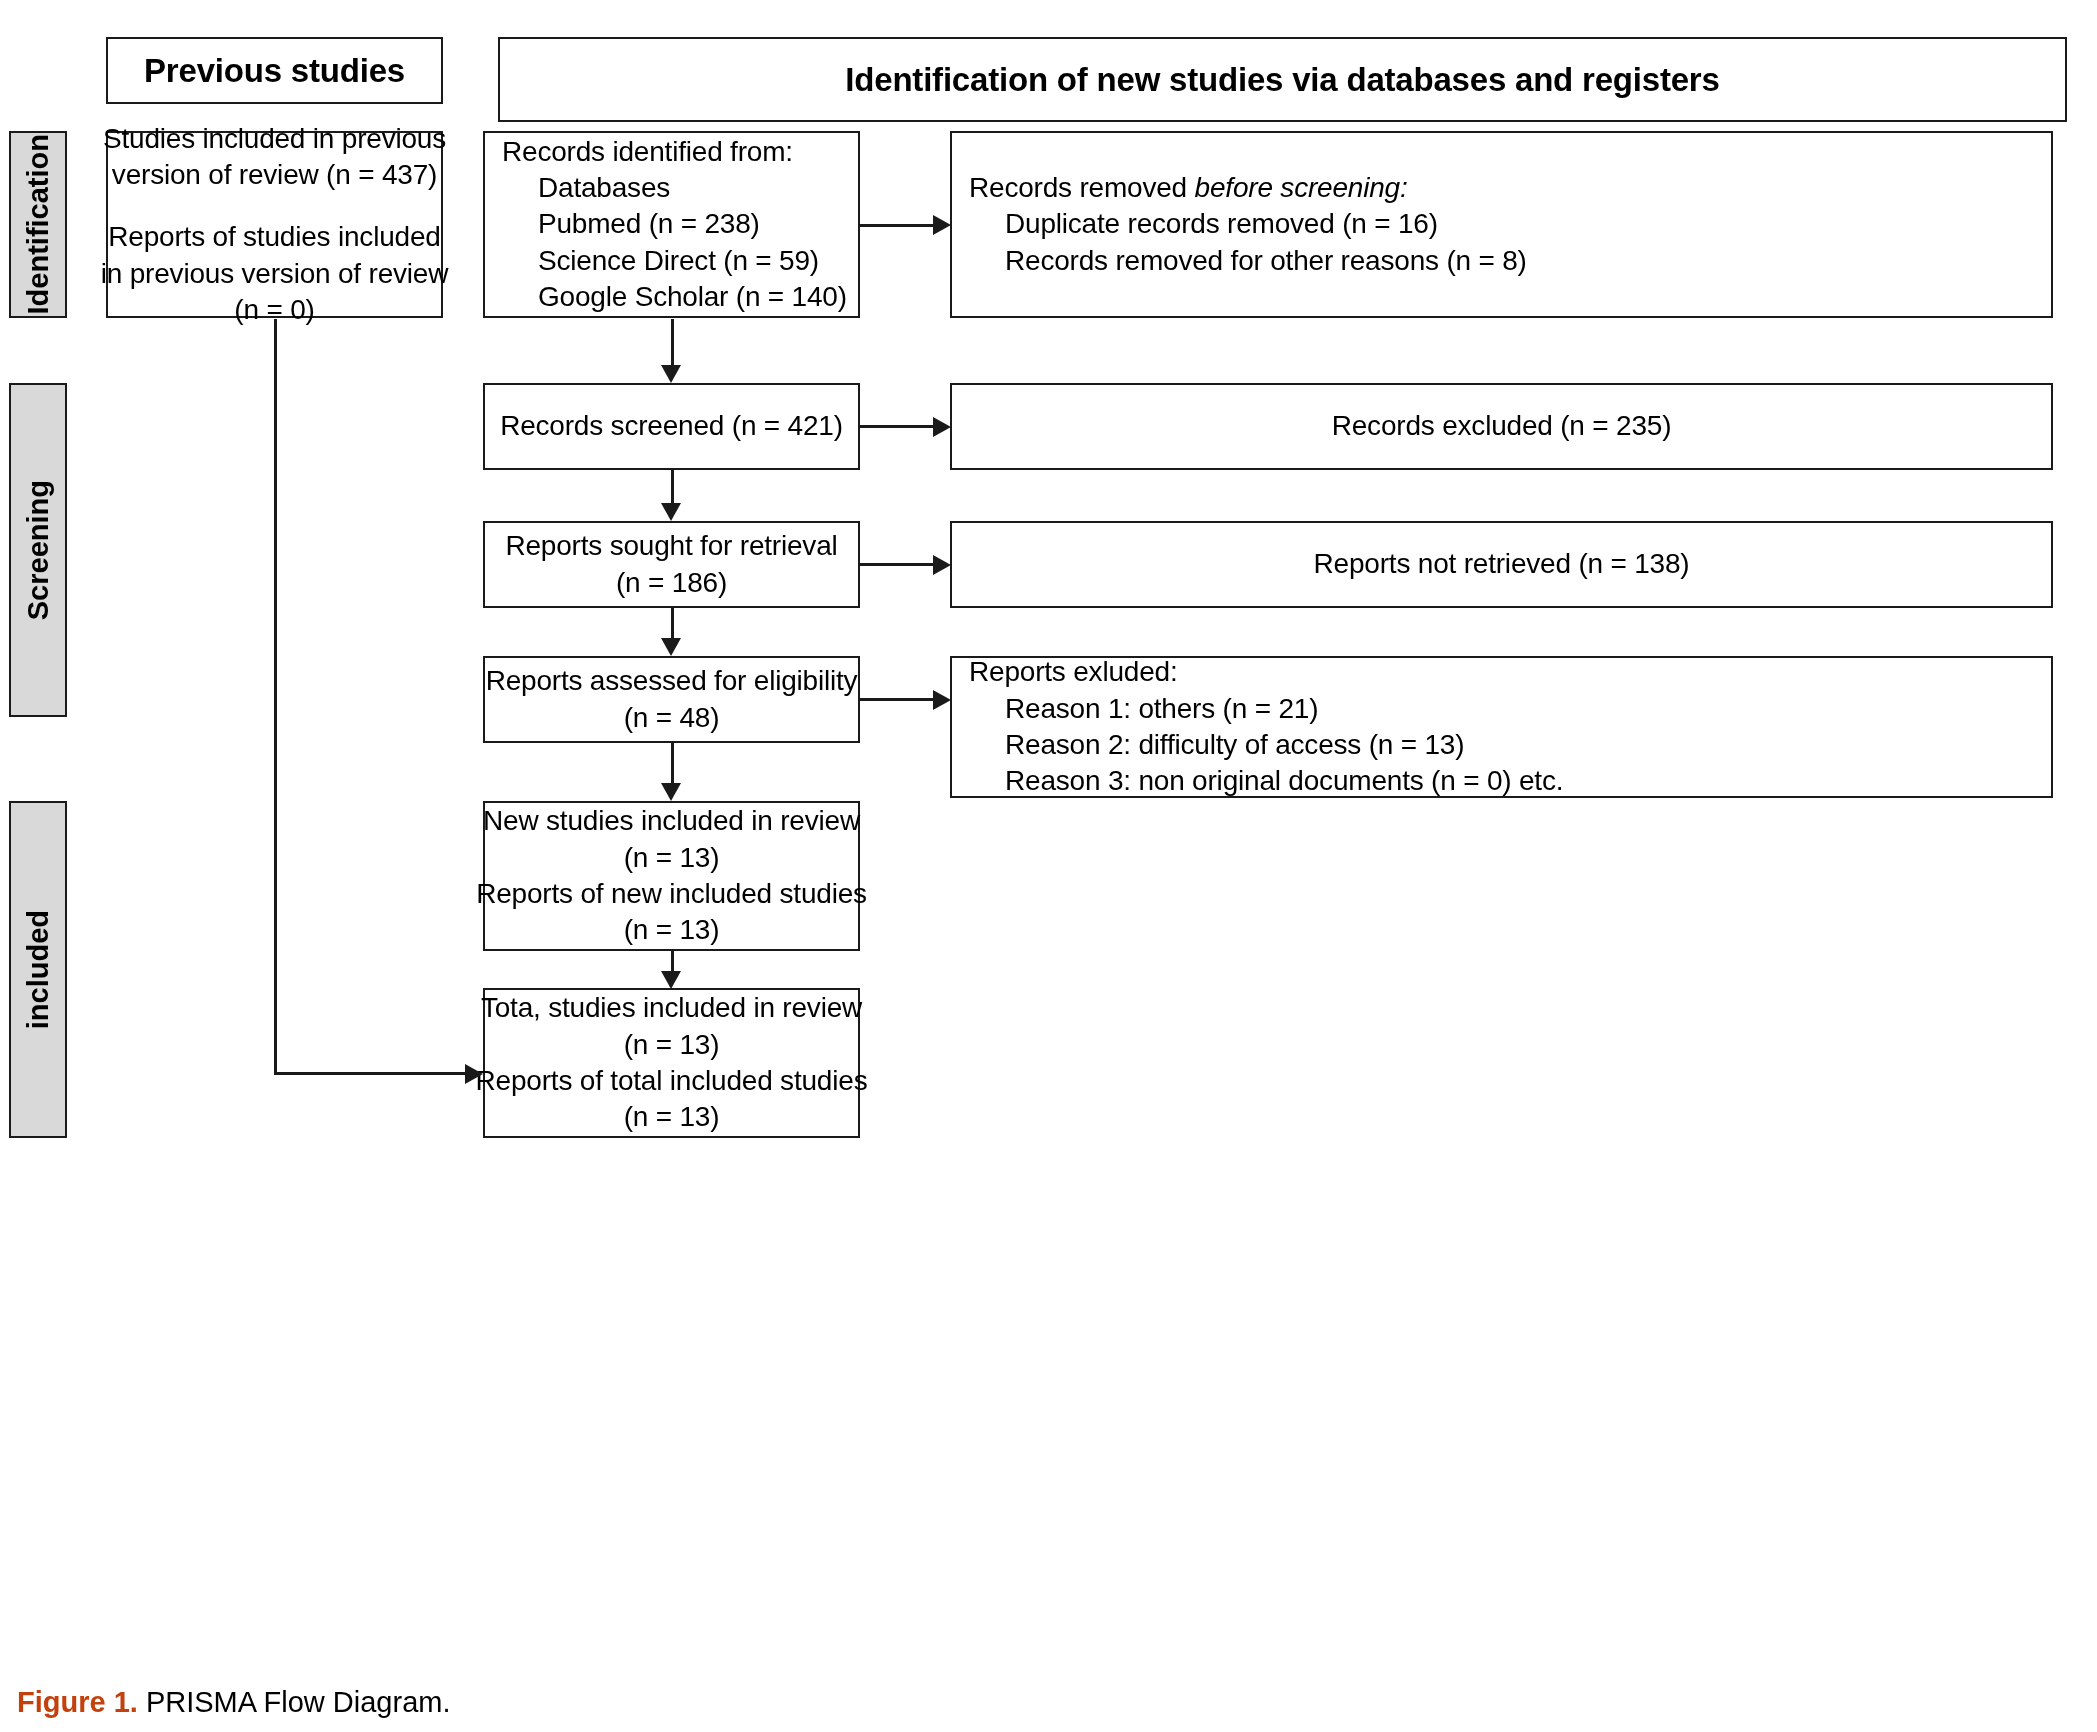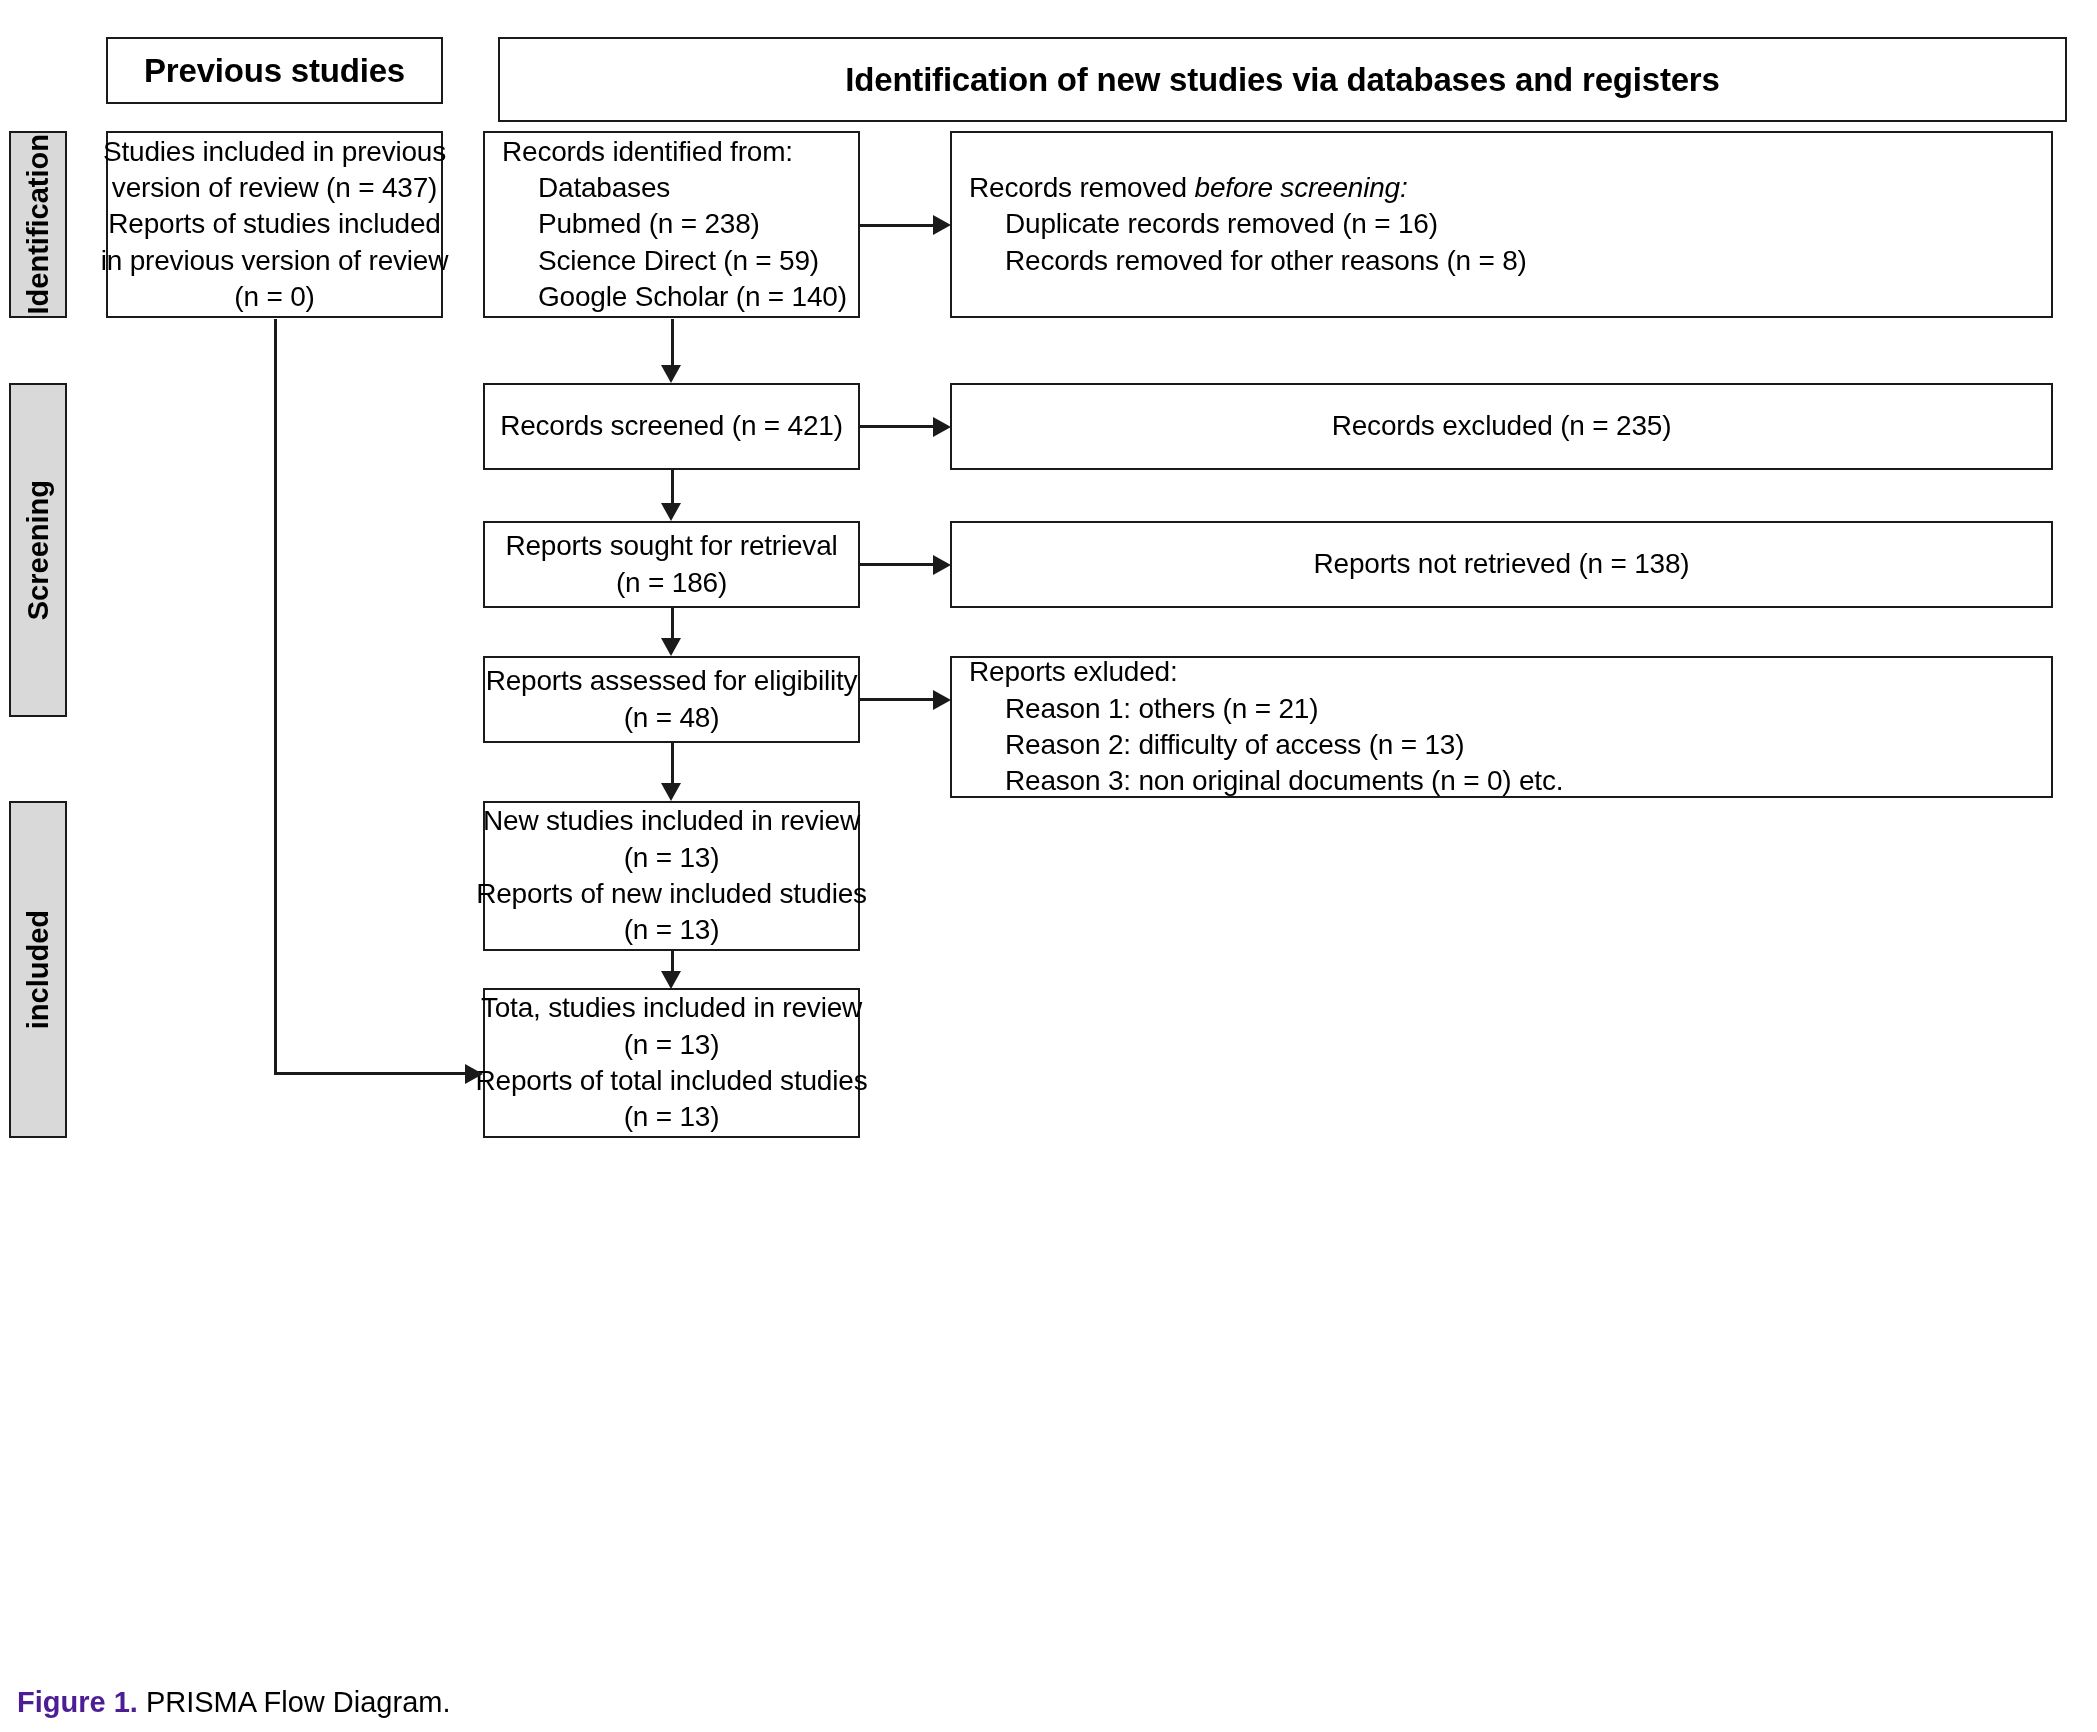--- a/index.html
+++ b/index.html
@@ -118,21 +118,21 @@
   <div class="stage" style="left:9.4px; top:131px; width:58px; height:187px;">
     <span>Identification</span>
   </div>
   <div class="stage" style="left:9.4px; top:383px; width:58px; height:334px;">
     <span>Screening</span>
   </div>
   <div class="stage" style="left:9.4px; top:801px; width:58px; height:337px;">
     <span>included</span>
   </div>
 
-  <div class="box center bodytext" style="left:106px; top:131px; width:337px; height:187px; padding:7.5px 9.4px;">
+  <div class="box center bodytext" style="left:106px; top:131px; width:337px; height:187px; padding:7.5px 9.4px;gap:13px;">
     <div>
       <span class="line">Studies included in previous</span>
       <span class="line">version of review (n = 437)</span>
     </div>
     <div class="gap"></div>
     <div>
       <span class="line">Reports of studies included</span>
       <span class="line">in previous version of review</span>
       <span class="line">(n = 0)</span>
     </div>
@@ -230,18 +230,18 @@
   <div class="arrow-down" style="left:661px; top:783px;"></div>
 
   <div class="vline" style="left:671px; top:951px; width:2.8px; height:19.7px;"></div>
   <div class="arrow-down" style="left:661px; top:971px;"></div>
 
   <div class="vline" style="left:274px; top:319px; width:2.8px; height:756px;"></div>
   <div class="hline" style="left:274px; top:1072px; width:191px;"></div>
   <div class="arrow-right" style="left:465px; top:1064px;"></div>
 
   <div id="caption">
-    <span class="fig-num" style="color: #4c1d95;">Figure 1.</span>
+    <span class="fig-num" style="color: #c2410c;">Figure 1.</span>
     <span>PRISMA Flow Diagram.</span>
   </div>
 
 </div>
 
 
 </body></html>

